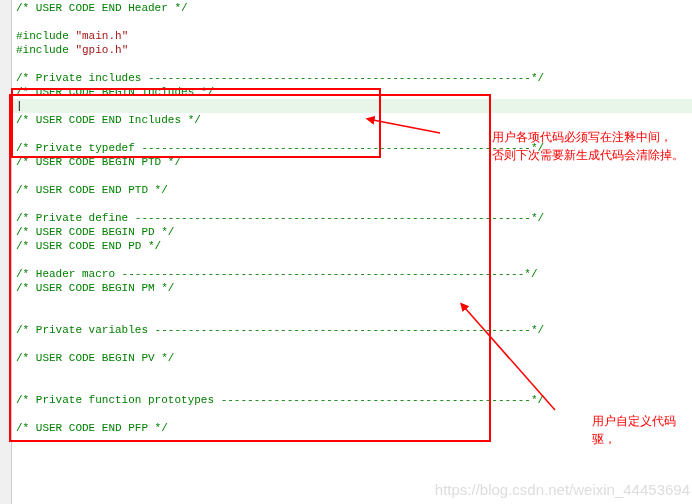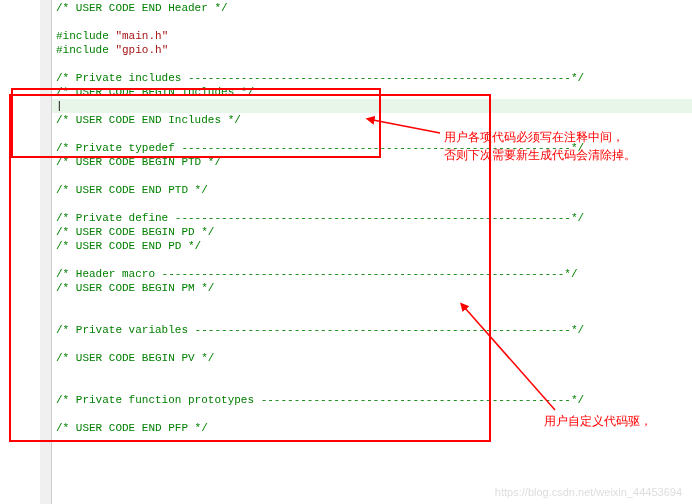--- a/index.html
+++ b/index.html
@@ -8,21 +8,20 @@
   font-size: 11px;
   background: #fff;
   width: 692px;
   height: 504px;
   position: relative;
   overflow: hidden;
 }
 .editor {
   display: flex;
   height: 100%;
-  padding-left: 40px;
 }
 .gutter {
   background: #f0f0f0;
   border-right: 1px solid #ccc;
   width: 12px;
   flex-shrink: 0;
 }
 .code-area {
   flex: 1;
   padding: 1px 0;
@@ -63,28 +62,29 @@
   position: absolute;
   pointer-events: none;
 }
 .arrow svg { display: block; }
 .annotation-text {
   position: absolute;
   color: #ff0000;
   font-family: "Microsoft YaHei", sans-serif;
   font-size: 12px;
   line-height: 1.5;
+  margin-left: 48px;
 }
 .watermark {
   position: absolute;
   bottom: 6px;
-  right: 10px;
+  right: 2px;
   color: #ddd;
   font-family: sans-serif;
-  font-size: 11px;
+  font-size: 15px;
 }
 </style>
 </head>
 <body>
 
 <div class="editor">
   <div class="gutter"></div>
   <div class="code-area" id="code-area">
       <div class="line"><span class="comment">/* USER CODE END Header */</span></div>
       <div class="line"><span class=""></span></div>

